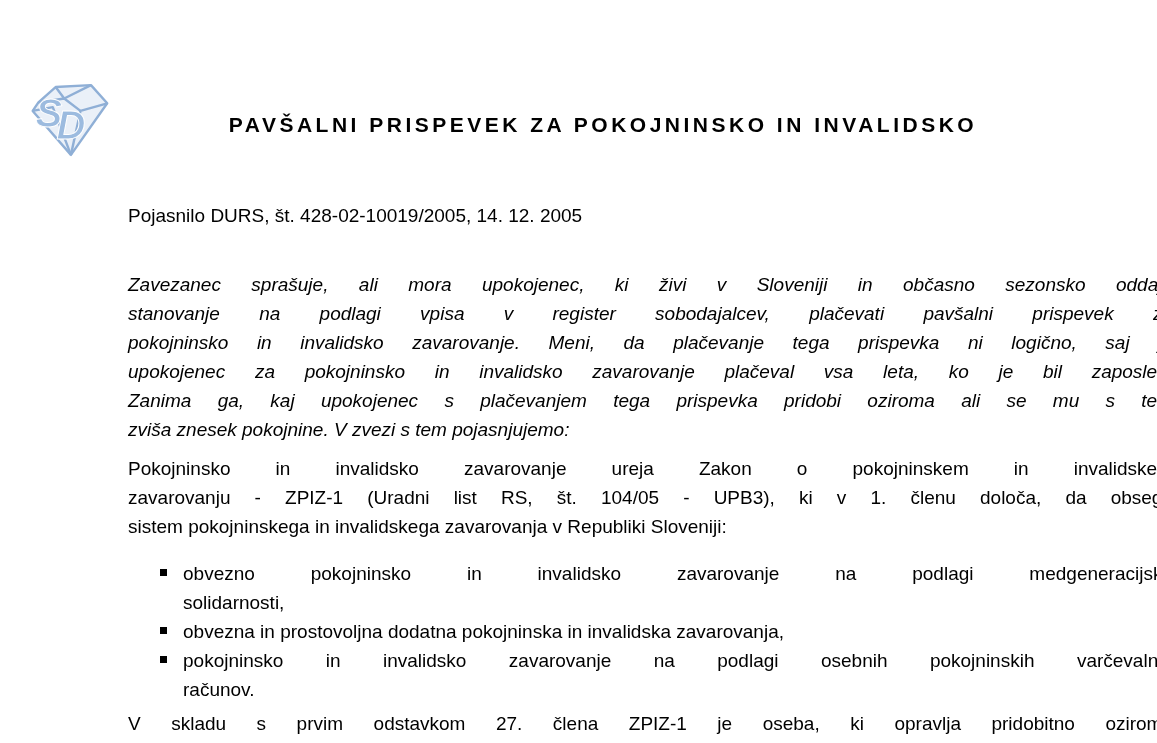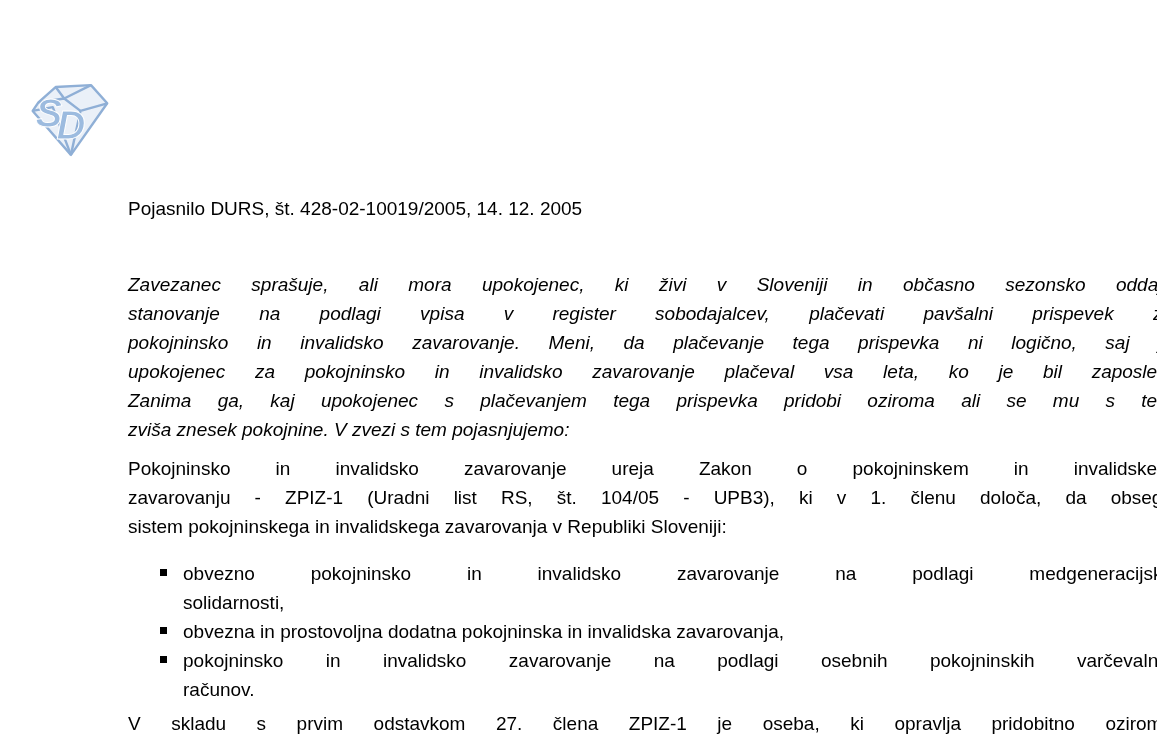--- a/index.html
+++ b/index.html
@@ -23,21 +23,21 @@
     width:86px;height:84px;
   }
   .doc-title{
     position:absolute;left:128px;top:110px;width:950px;
     text-align:center;
     font-size:21px;font-weight:bold;line-height:30px;
     letter-spacing:3.5px;
     white-space:nowrap;
   }
   .subtitle{
-    position:absolute;left:128px;top:194px;
+    position:absolute;left:128px;top:201px;
     font-size:19px;line-height:29px;
     white-space:nowrap;
   }
   .col{
     position:absolute;left:128px;width:1045px;
     font-size:19px;line-height:29px;
   }
   .q-para{top:270px;font-style:italic;}
   .b-para{top:454px;}
   .bullets{top:559px;}
@@ -60,20 +60,21 @@
     <path d="M31 8 L40 20 L68 6" fill="none"></path>
     <path d="M7 33 L28 29 L47 79" fill="none"></path>
     <path d="M85 25 L57 33 L47 79" fill="none"></path>
     <path d="M13 24 L40 20 L57 33" fill="none"></path>
   </g>
   <text x="10" y="50" font-size="42" font-weight="bold" font-style="italic" font-family="Liberation Sans, sans-serif" fill="var(--brand-blue)" stroke="#ffffff" stroke-width="1">S</text>
   <text x="32" y="62" font-size="42" font-weight="bold" font-style="italic" font-family="Liberation Sans, sans-serif" fill="var(--brand-blue)" stroke="#ffffff" stroke-width="1">D</text>
 </svg>
 
 <div class="doc-title">
+  <div>PAVŠALNI PRISPEVEK ZA POKOJNINSKO IN INVALIDSKO</div>
 </div>
 
 <div class="subtitle">Pojasnilo DURS, št. 428-02-10019/2005, 14. 12. 2005</div>
 
 <div class="col q-para">
   <div class="line">Zavezanec sprašuje, ali mora upokojenec, ki živi v Sloveniji in občasno sezonsko oddaja</div>
   <div class="line">stanovanje na podlagi vpisa v register sobodajalcev, plačevati pavšalni prispevek za</div>
   <div class="line">pokojninsko in invalidsko zavarovanje. Meni, da plačevanje tega prispevka ni logično, saj je</div>
   <div class="line">upokojenec za pokojninsko in invalidsko zavarovanje plačeval vsa leta, ko je bil zaposlen.</div>
   <div class="line">Zanima ga, kaj upokojenec s plačevanjem tega prispevka pridobi oziroma ali se mu s tem</div>

